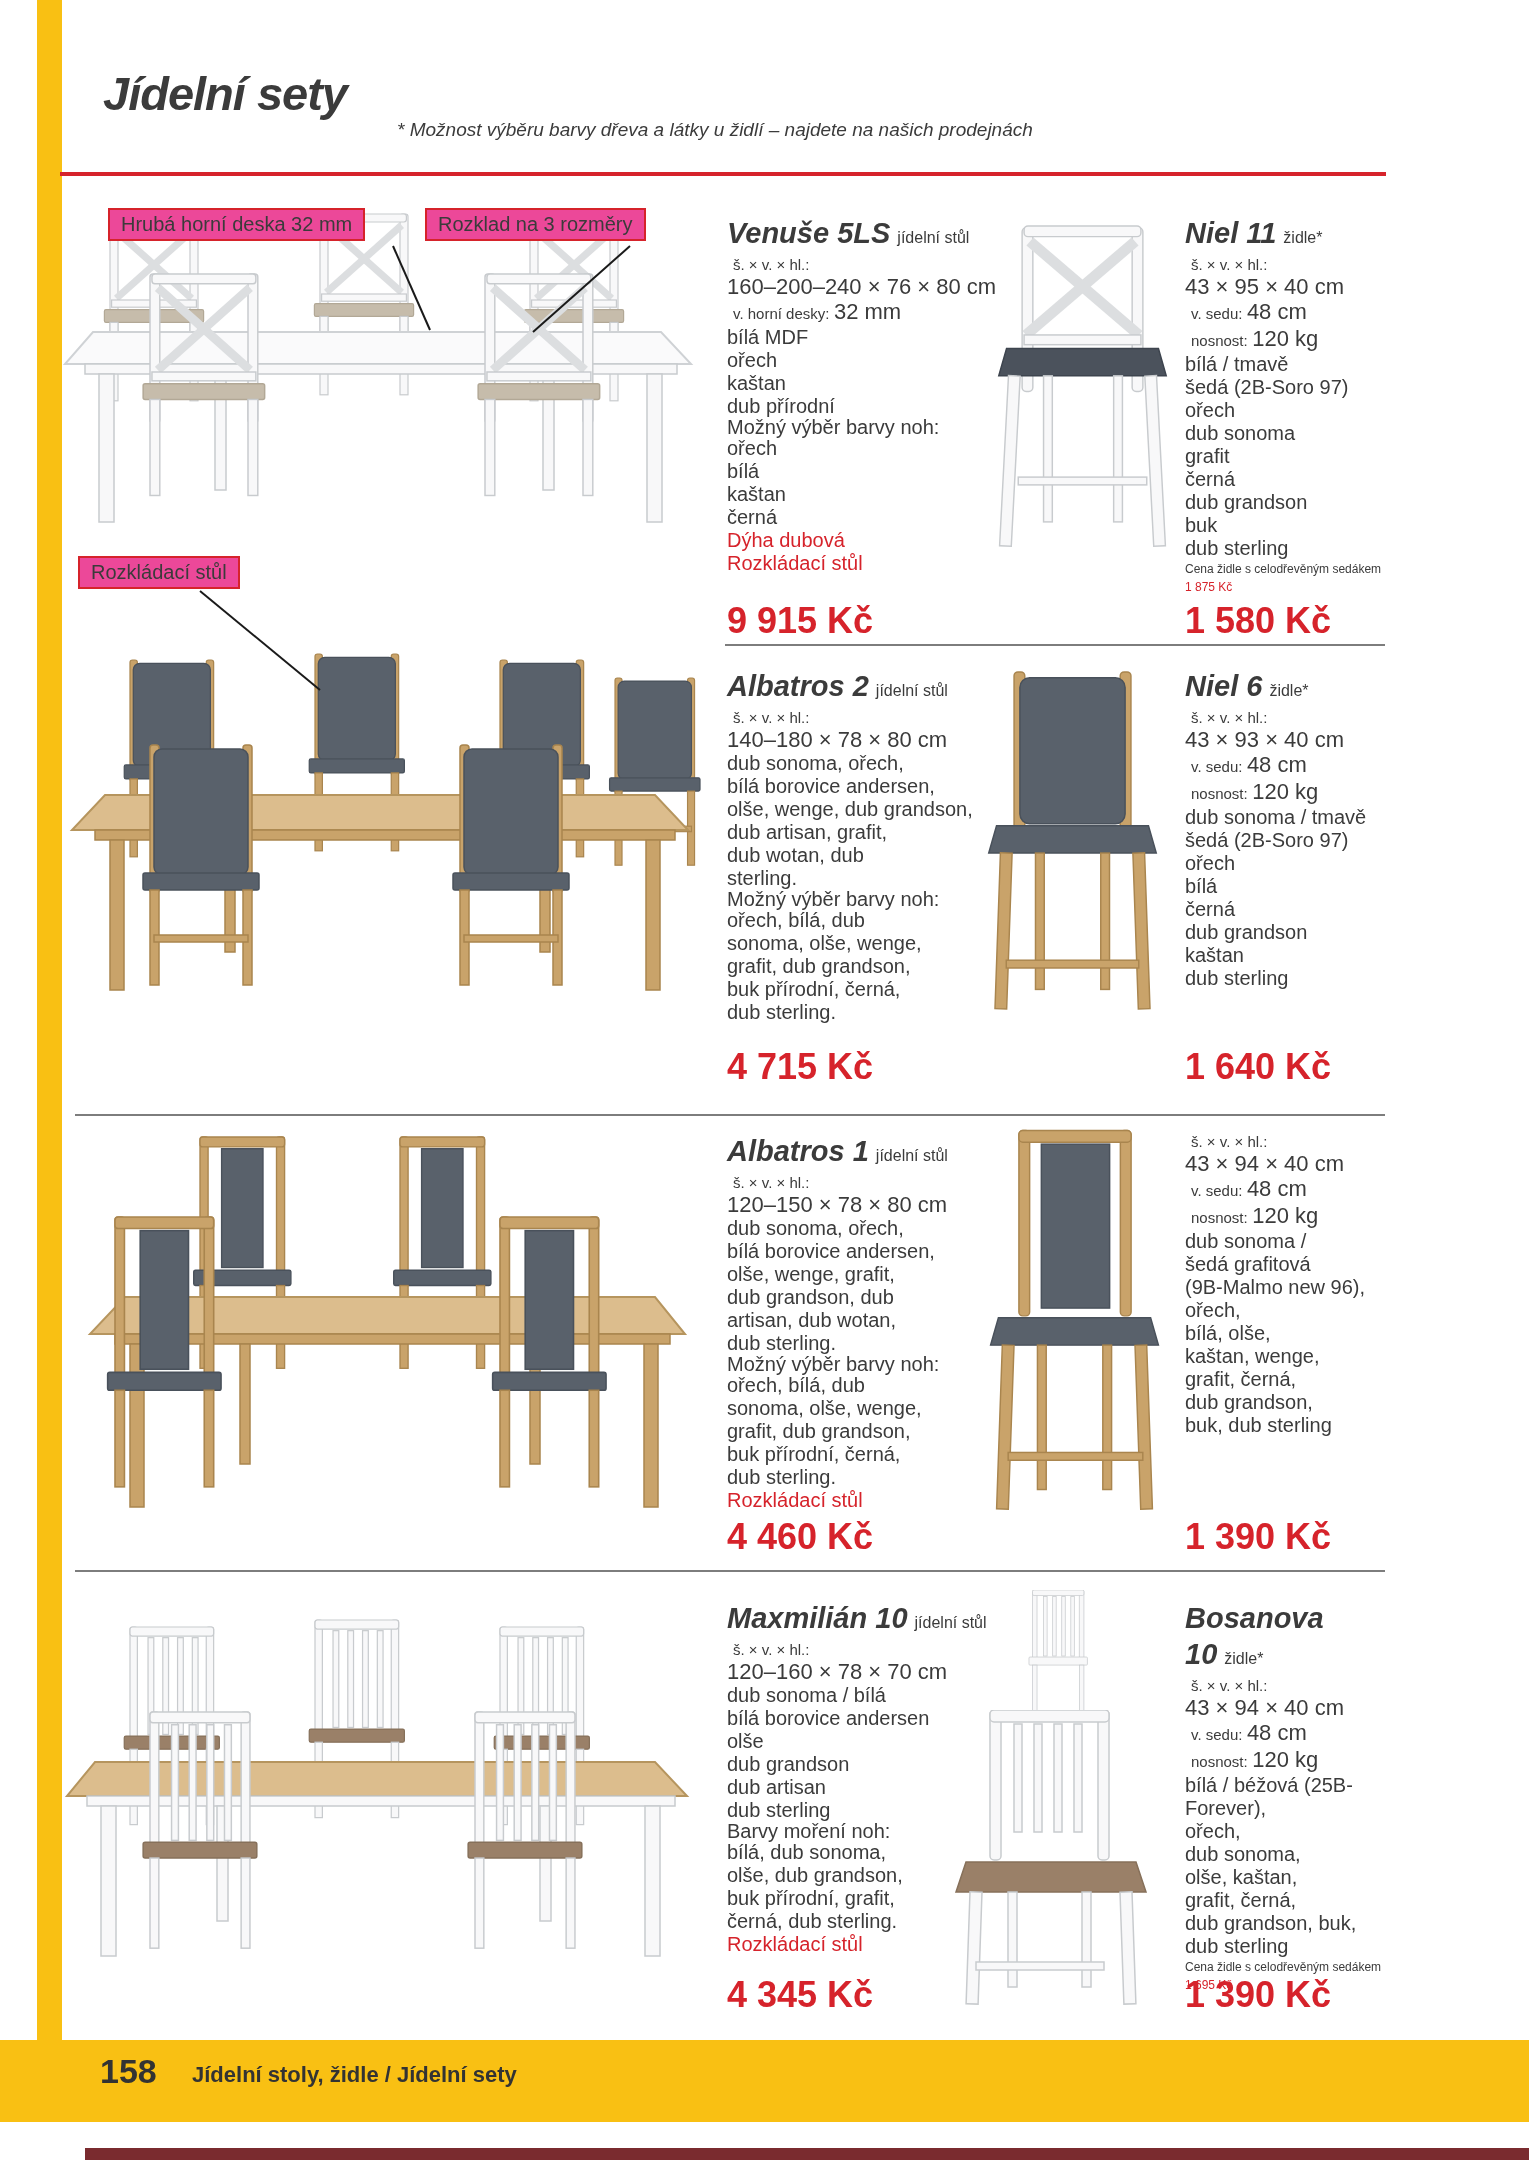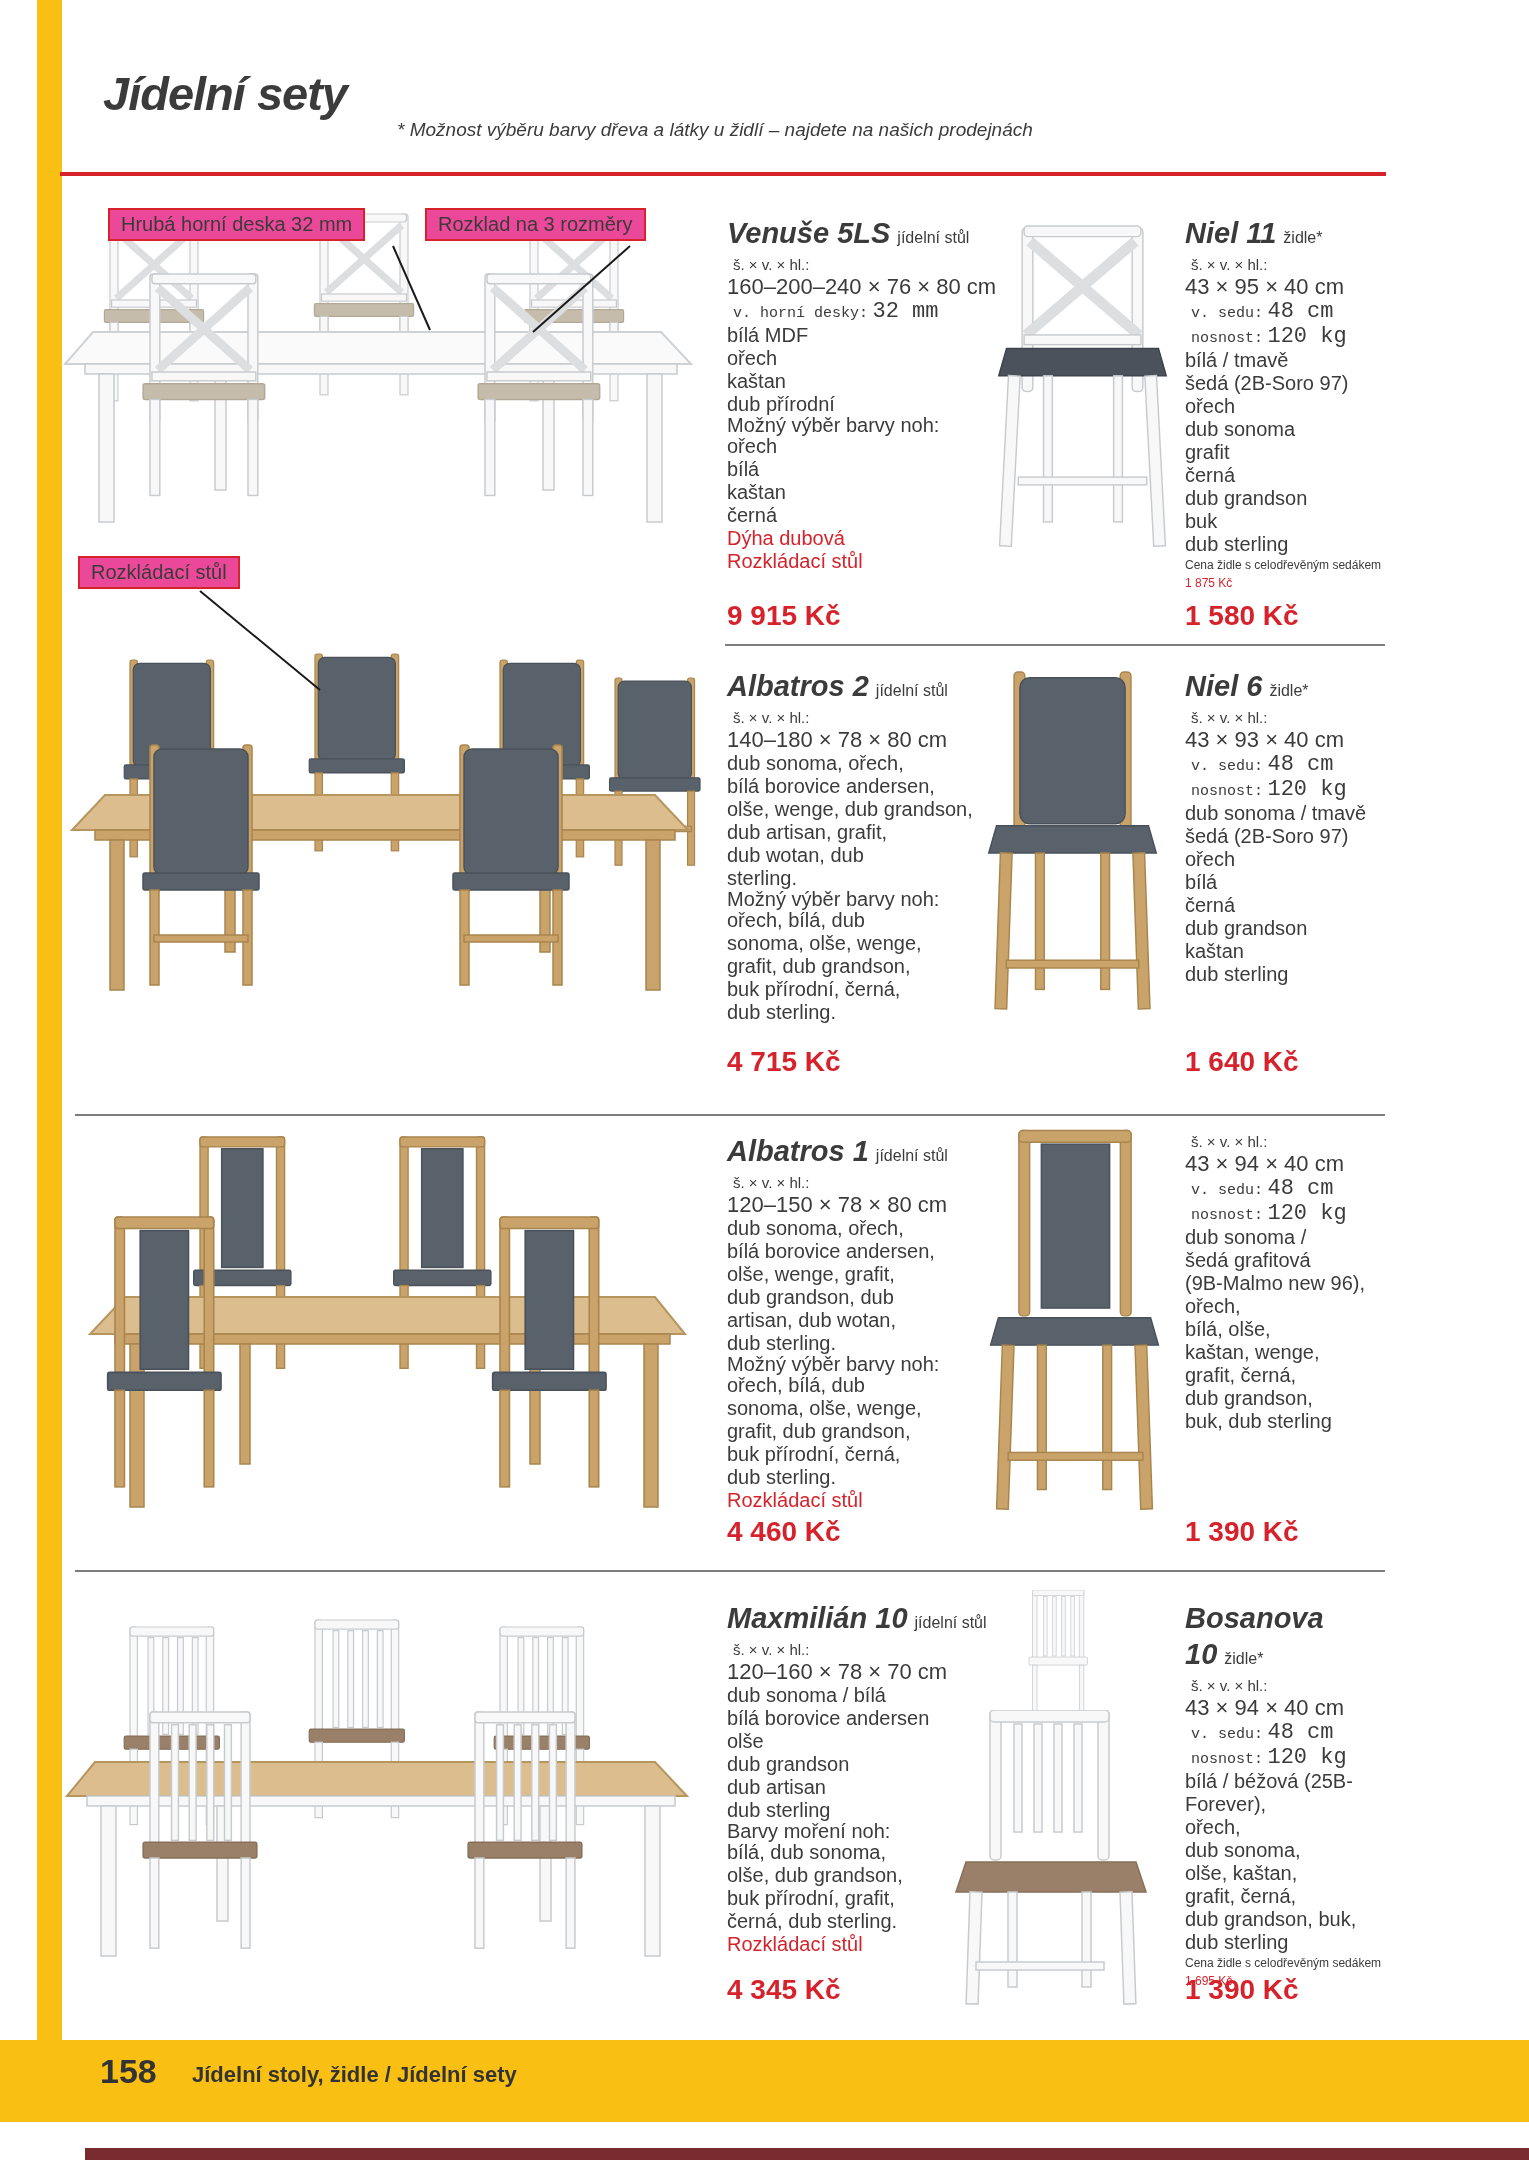--- a/index.html
+++ b/index.html
@@ -18,27 +18,27 @@
   .badge{position:absolute;z-index:3;border:2px solid var(--red);background:#ec4899;
          padding:3px 11px;font-size:20px;white-space:nowrap;color:#3b3b3b;}
   .photo{position:absolute;z-index:0;}
   .leaders{position:absolute;left:0;top:0;z-index:2;pointer-events:none;}
   .col{position:absolute;z-index:2;}
   .title{font-size:29px;font-weight:bold;font-style:italic;line-height:36px;}
   .type{font-size:16px;font-weight:normal;font-style:normal;margin-left:7px;}
   .sm{font-size:15px;line-height:18px;display:block;margin-left:6px;}
   .val{font-size:22px;line-height:25px;display:block;}
   .mix{line-height:25px;}
-  .mix .sm,.mix .val{display:inline;font-family:Liberation Mono, monospace;}
+  .mix .sm,.mix .val{display:inline;}
   .lines{font-size:20px;line-height:23px;white-space:pre-line;}
   .leglabel{font-size:20px;line-height:19px;}
   .redlines{font-size:20px;line-height:23px;white-space:pre-line;color:var(--red);}
   .note{font-size:12px;line-height:18px;width:205px;}
   .note .np{color:var(--red);}
-  .price{position:absolute;z-index:2;font-size:28px;font-weight:bold;color:var(--red);}
+  .price{position:absolute;z-index:2;font-size:36px;font-weight:bold;color:var(--red);}
   .footerbar{position:absolute;left:0;top:2040px;width:1529px;height:82px;background:var(--yellow);z-index:4;}
   .pgnum{position:absolute;left:100px;top:2052px;font-size:34px;font-weight:bold;z-index:5;color:#333;}
   .pgsec{position:absolute;left:192px;top:2062px;font-size:22px;font-weight:bold;z-index:5;color:#333;}
   .bottomstrip{position:absolute;left:85px;top:2148px;width:1444px;height:12px;background:#7a2b2f;z-index:4;}
   
   .wf{fill:#f8f8f9;stroke:#c8cbce;stroke-width:1.5;}
   .wx{stroke:#dcdee0;stroke-width:9;}
   .wx2{stroke:#dcdee0;stroke-width:11;}
   .wd{fill:#c9a36a;stroke:#a9854e;stroke-width:1.5;}
   .pad{fill:#59616b;stroke:#49515b;stroke-width:1.5;}

